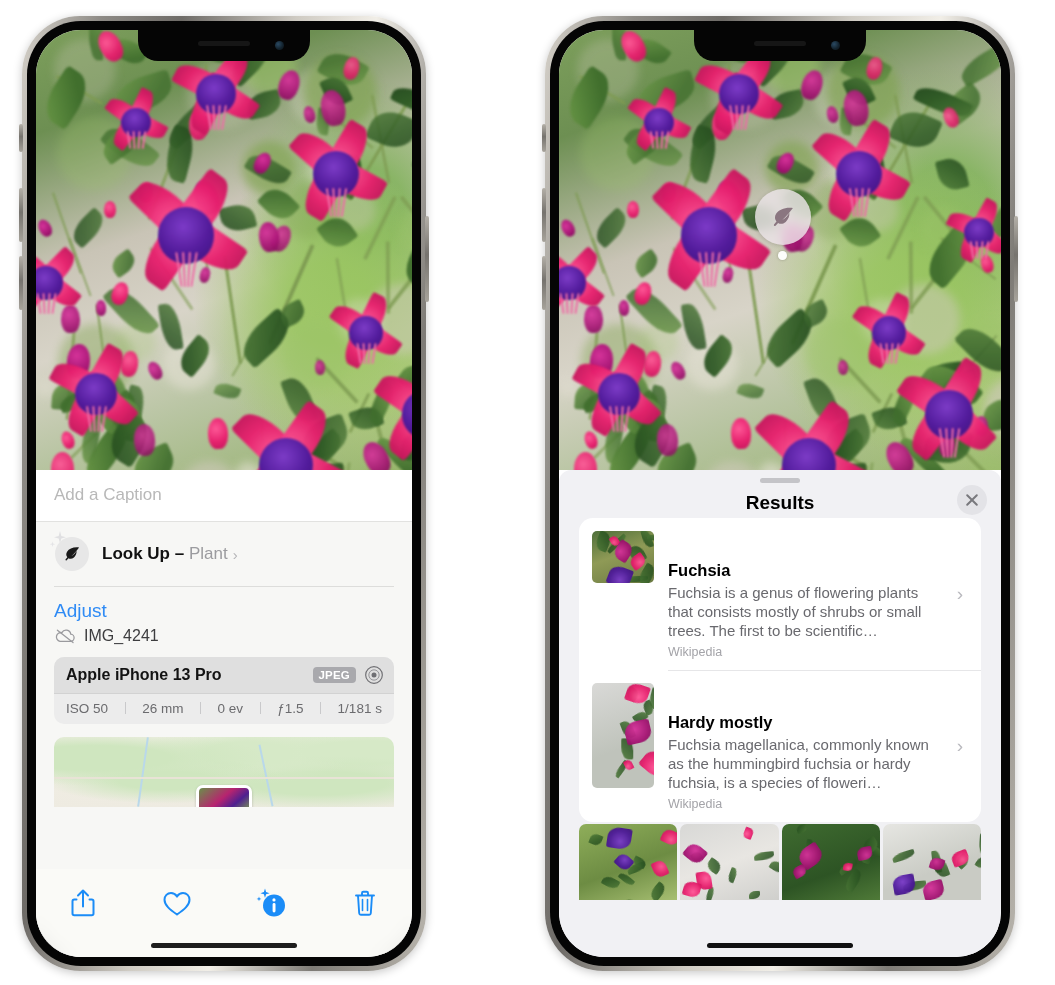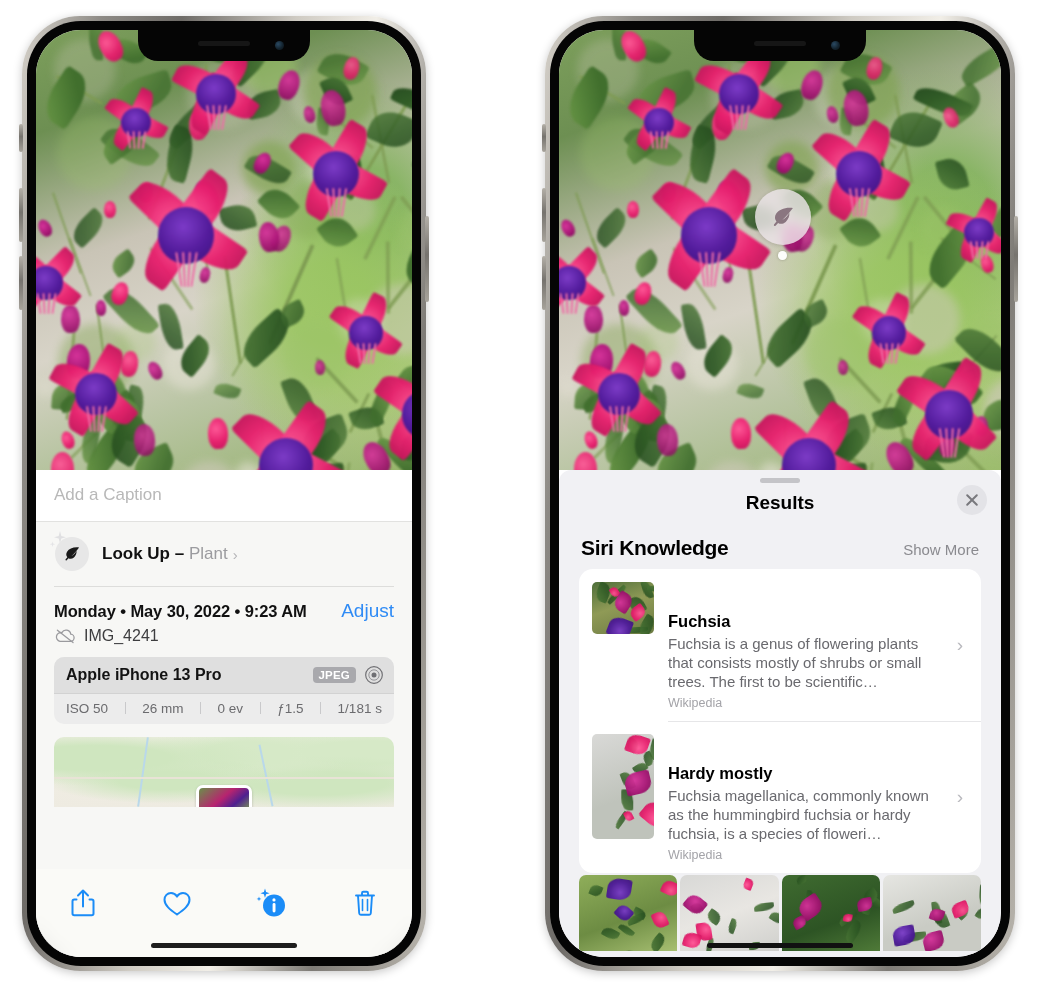--- a/index.html
+++ b/index.html
@@ -536,21 +536,20 @@
               <span>Look Up</span>
               <span>–</span>
               <span class="sub">Plant</span>
             </div>
             <span class="chev-small">›</span>
           </div>
 
           <div class="divider"></div>
 
           <div class="date-row">
-            <div class="date-text">Monday • May 30, 2022 • 9:23 AM</div>
             <div class="adjust-link">Adjust</div>
           </div>
 
           <div class="filename-row">
             <svg width="22" height="16" viewBox="0 0 26 18">
               <path d="M7 15.3h12.3a4.2 4.2 0 0 0 .5-8.4A5.6 5.6 0 0 0 9.3 5 4.4 4.4 0 0 0 7 15.3z" fill="none" stroke="#9a9a9e" stroke-width="1.5"></path>
               <line x1="4" y1="2.2" x2="22.5" y2="16.8" stroke="#9a9a9e" stroke-width="1.5" stroke-linecap="round"></line>
             </svg>
             <span class="filename-text">IMG_4241</span>
           </div>
@@ -887,24 +886,20 @@
 
           <div class="results-head">
             <div class="results-title">Results</div>
             <div class="close-btn">
               <svg width="16" height="16" viewBox="0 0 16 16">
                 <path d="M3.2 3.2 L12.8 12.8 M12.8 3.2 L3.2 12.8" stroke="#78787d" stroke-width="2" stroke-linecap="round"></path>
               </svg>
             </div>
           </div>
 
-          <div class="section-head">
-            <div class="section-title">Siri Knowledge</div>
-            <div class="show-more">Show More</div>
-          </div>
 
           <div class="knowledge-card">
 
             <div class="k-row">
               <div class="k-thumb wide" id="kthumb1" style="background: linear-gradient(160deg, rgb(78, 111, 58), rgb(143, 154, 86) 45%, rgb(107, 122, 66));">
                   <div class="leaf leaf-green" style="left: 59.7056%; top: 29.9265%; width: 16.6767px; height: 13.8838px; transform: rotate(241.987deg); opacity: 0.85; filter: blur(0.6px);"></div>
                   <div class="leaf leaf-green" style="left: 52.9203%; top: 86.9894%; width: 22.6452px; height: 5.67104px; transform: rotate(359.054deg); opacity: 0.85; filter: blur(0.6px);"></div>
                   <div class="leaf leaf-green" style="left: 20.9634%; top: 19.3355%; width: 23.8842px; height: 5.53131px; transform: rotate(138.263deg); opacity: 0.85; filter: blur(0.6px);"></div>
                   <div class="leaf leaf-green" style="left: 3.02535%; top: 7.19935%; width: 18.7789px; height: 13.3161px; transform: rotate(291.448deg); opacity: 0.85; filter: blur(0.6px);"></div>
                   <div class="leaf leaf-green" style="left: 74.1224%; top: 6.3713%; width: 17.8899px; height: 9.46363px; transform: rotate(73.4035deg); opacity: 0.85; filter: blur(0.6px);"></div>

